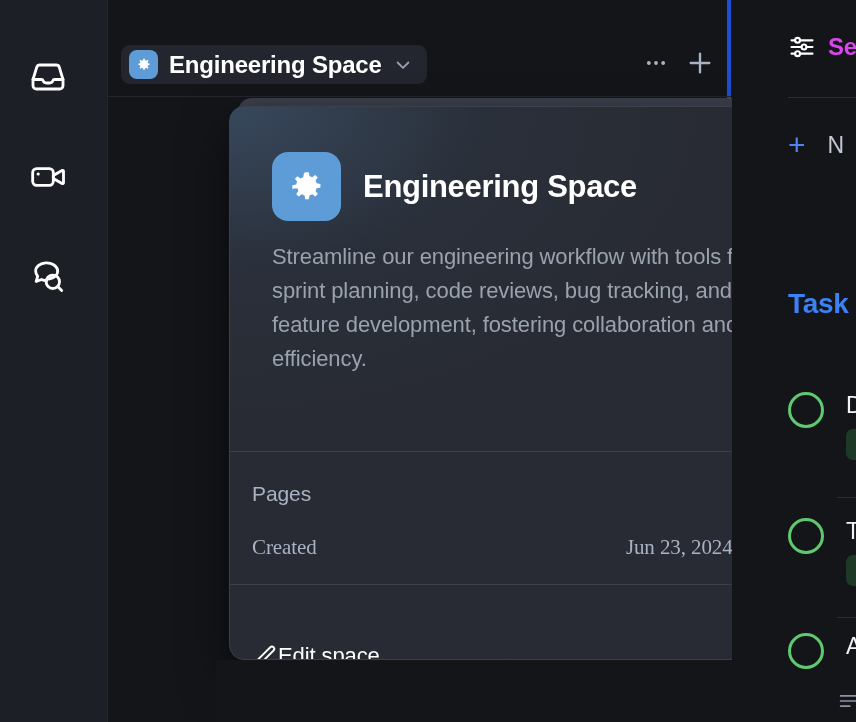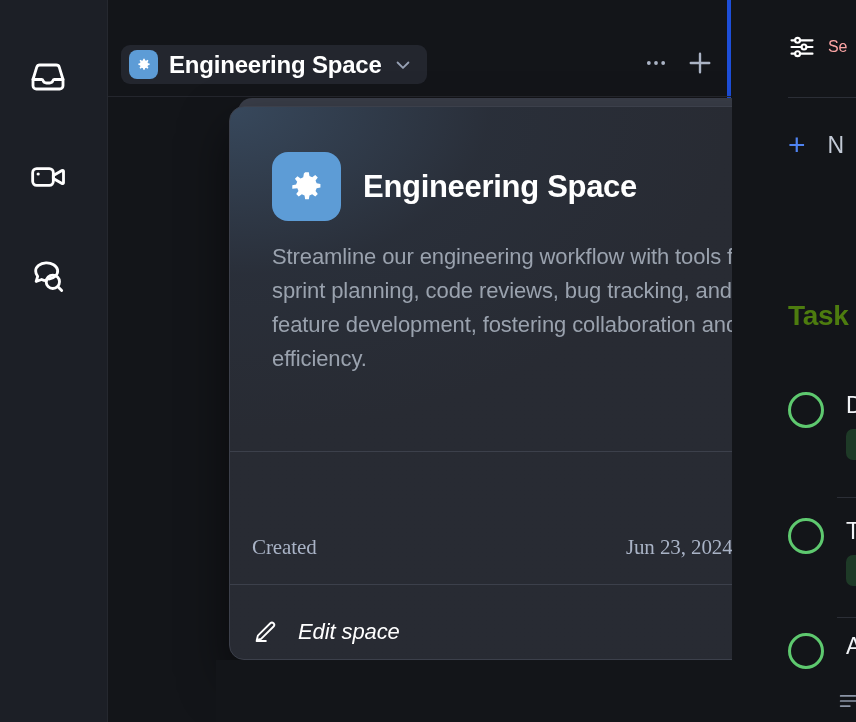--- a/index.html
+++ b/index.html
@@ -168,25 +168,24 @@
     font-size: 21px;
     color: #a9b3c6;
     letter-spacing: -0.1px;
   }
   .meta-1 { top: 375px; }
   .meta-2 { top: 428px; font-family: Liberation Serif, serif; }
   .meta-val { color: #a9b3c6; white-space: nowrap; }
 
   .edit-row {
     position: absolute;
-    left: 22px; top: 500px;
+    left: 22px; top: 524px;
     width: 558px; height: 50px;
-    display: flex; align-items: center; gap: 20px;
+    display: flex; align-items: center; gap: 0;
     border-radius: 9px;
-    font-style: italic;
   }
   .edit-ico { width: 26px; height: 26px; color: #ffffff; flex:0 0 auto; }
   .edit-ico svg { display:block; }
   .edit-label {
     font-size: 22px;
     color: #ffffff;
     letter-spacing: -0.1px;
   }
 
   
@@ -199,21 +198,21 @@
   }
   .rp-head {
     position: absolute;
     left: 56px; top: 33px;
     display: flex; align-items: center; gap: 12px;
     white-space: nowrap;
   }
   .rp-head-ico { width: 28px; height: 28px; color: #ffffff; flex:0 0 auto; }
   .rp-head-ico svg { display:block; }
   .rp-head-txt {
-    font-size: 16px; font-weight: 400; color:#fca5a5;
+    font-size: 24px; font-weight: 700; color:#d946ef;
     letter-spacing:-0.2px;
   }
   .rp-div {
     position: absolute;
     left: 56px; top: 97px;
     width: 124px; height: 1px;
     background: #2b2e36;
   }
   .rp-new {
     position: absolute;
@@ -221,22 +220,22 @@
     display: flex; align-items: center; gap: 22px;
     white-space: nowrap;
   }
   .rp-plus {
     font-size: 30px; color: #4f83f1; line-height: 1; font-weight: 400;
   }
   .rp-new-txt { font-size: 23px; color: #c3cad6; }
 
   .rp-tasks-title {
     position: absolute;
-    left: 56px; top: 300px;
-    font-size: 28px; font-weight: 700; color: #4d7c0f;
+    left: 56px; top: 288px;
+    font-size: 28px; font-weight: 700; color: #3b82f6;
     white-space: nowrap; letter-spacing: -0.3px;
   }
 
   .task {
     position: absolute;
     left: 56px;
     width: 220px;
     display: flex; align-items: flex-start; gap: 22px;
   }
   .task-circle {
@@ -358,20 +357,24 @@
             <path d="M10.95 3.6h2.1l.36 2.15 1.54.64 1.77-1.29 1.45 1.45-1.29 1.77.64 1.54 2.15.36v2.1l-2.15.36-.64 1.54 1.29 1.77-1.45 1.45-1.77-1.29-1.54.64-.36 2.15h-2.1l-.36-2.15-1.54-.64-1.77 1.29-1.45-1.45 1.29-1.77-.64-1.54L3.6 13.05v-2.1l2.15-.36.64-1.54L5.1 7.28l1.45-1.45 1.77 1.29 1.54-.64.36-2.15Z"></path>
           </svg>
         </span>
         <span class="card-title">Engineering Space</span>
       </div>
 
       <div class="card-desc">Streamline our engineering workflow with tools for sprint planning, code reviews, bug tracking, and feature development, fostering collaboration and efficiency.</div>
 
       <div class="divider div-1"></div>
 
+      <div class="meta-row meta-1">
+        <span>Pages</span>
+        <span class="meta-val">6 total</span>
+      </div>
 
       <div class="meta-row meta-2">
         <span>Created</span>
         <span class="meta-val">Jun 23, 2024 8:58 PM</span>
       </div>
 
       <div class="divider div-2"></div>
 
       <div class="edit-row">
         <span class="edit-ico">

